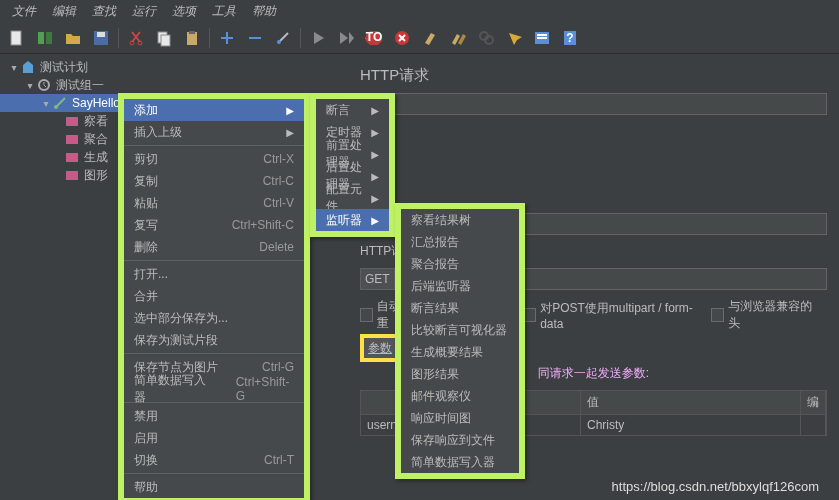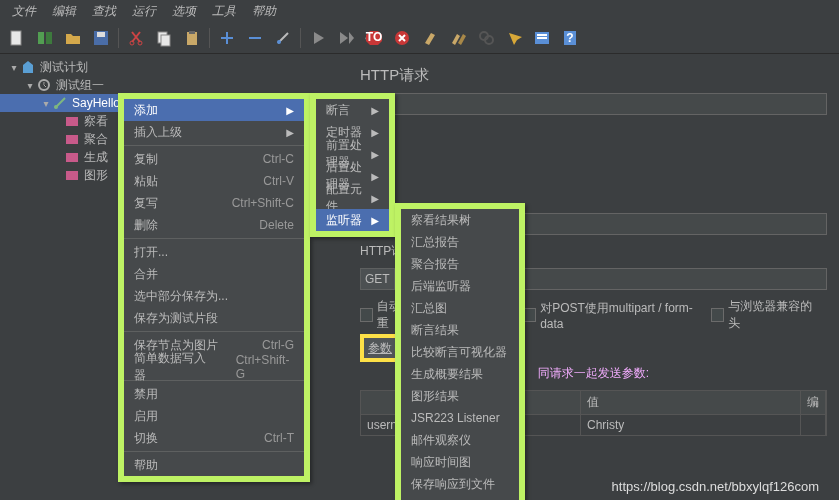--- a/index.html
+++ b/index.html
@@ -296,20 +296,24 @@
   <div class="ctx-item hl">
       <span>添加</span>
       <span class="arrow">▶</span>
     </div>
   <div class="ctx-item">
       <span>插入上级</span>
       <span class="arrow">▶</span>
     </div>
   <div class="ctx-sep"></div>
   <div class="ctx-item">
+      <span>剪切</span>
+      <span class="shortcut">Ctrl-X</span>
+    </div>
+  <div class="ctx-item">
       <span>复制</span>
       <span class="shortcut">Ctrl-C</span>
     </div>
   <div class="ctx-item">
       <span>粘贴</span>
       <span class="shortcut">Ctrl-V</span>
     </div>
   <div class="ctx-item">
       <span>复写</span>
       <span class="shortcut">Ctrl+Shift-C</span>
@@ -382,25 +386,23 @@
       <span>监听器</span>
       <span class="arrow">▶</span>
     </div>
 </div>
 
 <div class="ctx" style="left:395px;top:203px;width:130px" id="ctx3">
     <div class="ctx-item">察看结果树</div>
     <div class="ctx-item">汇总报告</div>
     <div class="ctx-item">聚合报告</div>
     <div class="ctx-item">后端监听器</div>
-    <div class="ctx-item">汇总图</div>
     <div class="ctx-item">断言结果</div>
     <div class="ctx-item">比较断言可视化器</div>
     <div class="ctx-item">生成概要结果</div>
     <div class="ctx-item">图形结果</div>
-    <div class="ctx-item">JSR223 Listener</div>
     <div class="ctx-item">邮件观察仪</div>
     <div class="ctx-item">响应时间图</div>
     <div class="ctx-item">保存响应到文件</div>
     <div class="ctx-item">简单数据写入器</div>
   </div>
 
 <div class="watermark">https://blog.csdn.net/bbxylqf126com</div>
 
 </body></html>

